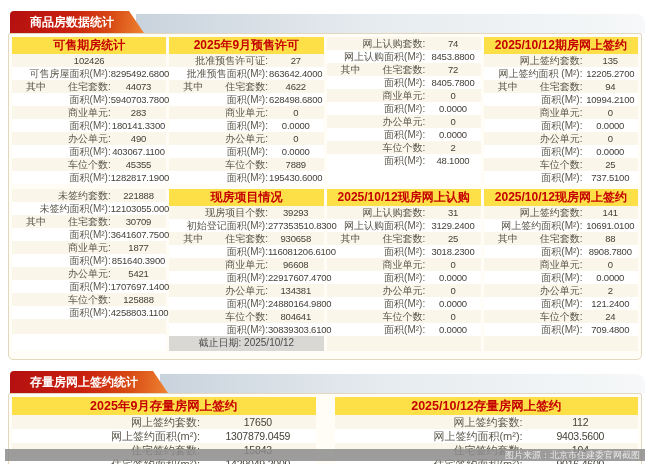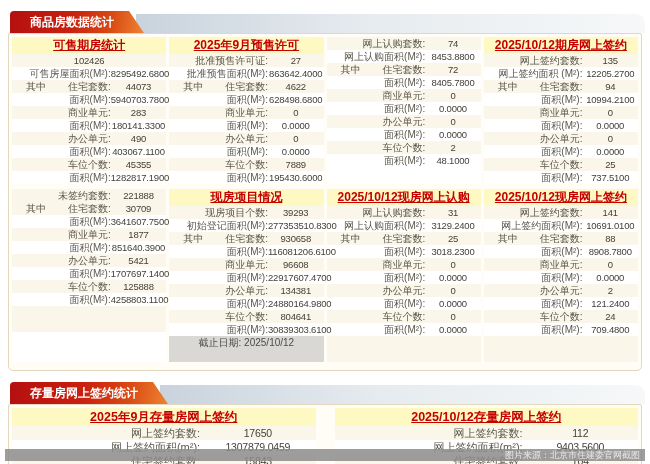--- a/index.html
+++ b/index.html
@@ -23,33 +23,33 @@
     border-radius:0 9px 0 0;
   }
   .box{
     border:1px solid #e2d8bd;background:#fffdf6;
     border-radius:2px 2px 5px 5px;padding:3px 3px 8px 3px;
   }
   .grid1{display:grid;grid-template-columns:repeat(4,1fr);column-gap:3px;row-gap:5px}
   .grid2{display:grid;grid-template-columns:1fr 1fr;column-gap:19px}
   .panel{background:#fff}
   .panel-title{
-    background:#fef9c3;color:#c40000;font-weight:bold;font-size:12px;
-    text-align:center;height:17px;line-height:17px;white-space:nowrap;overflow:hidden;text-decoration:underline;
+    background:#fde047;color:#c40000;font-weight:bold;font-size:12px;
+    text-align:center;height:17px;line-height:17px;white-space:nowrap;overflow:hidden;
   }
   .grid2 .panel-title{height:18px;line-height:18px;font-size:12.5px}
   .row{display:flex;align-items:center;height:13px;font-size:10px;position:relative;white-space:nowrap}
   .row.odd{background:#faf6e9}
   .grid2 .row{height:14px;font-size:11px}
   .lab{flex:0 0 64%;text-align:right;color:#5b574b}
   .grid2 .lab{flex:0 0 62%}
   .val{flex:1;text-align:center;color:#45413a;font-size:9.5px;letter-spacing:-0.2px}
   .grid2 .val{font-size:10.5px}
   .prefix{position:absolute;left:14px;color:#5b574b}
-  .panel-footer{height:26px;line-height:13px;font-size:10px;text-align:center;background:#d9d8d5;color:#4c4c4c}
+  .panel-footer{height:15px;line-height:13px;font-size:10px;text-align:center;background:#d9d8d5;color:#4c4c4c}
   .panel-footer.blank{background:#faf6e9}
   .caption-bar{
     position:absolute;left:5px;right:5px;bottom:3px;height:12px;
     background:rgba(140,140,140,0.85);
     display:flex;justify-content:flex-end;align-items:center;
     padding-right:5px;box-sizing:border-box;
   }
   .caption-bar span{font-size:9px;color:#e9e9e9;line-height:12px}
 </style>
 </head>
@@ -234,20 +234,24 @@
           <div class="row even">
             <span class="lab">面积(M²):</span>
             <span class="val">737.5100</span>
           </div>
         </div>
         <div class="panel">
           <div class="row odd">
             <span class="lab">未签约套数:</span>
             <span class="val">221888</span>
           </div>
+          <div class="row even">
+            <span class="lab">未签约面积(M²):</span>
+            <span class="val">12103055.0000</span>
+          </div>
           <div class="row odd">
             <span class="prefix">其中</span>
             <span class="lab">住宅套数:</span>
             <span class="val">30709</span>
           </div>
           <div class="row even">
             <span class="lab">面积(M²):</span>
             <span class="val">3641607.7500</span>
           </div>
           <div class="row odd">

